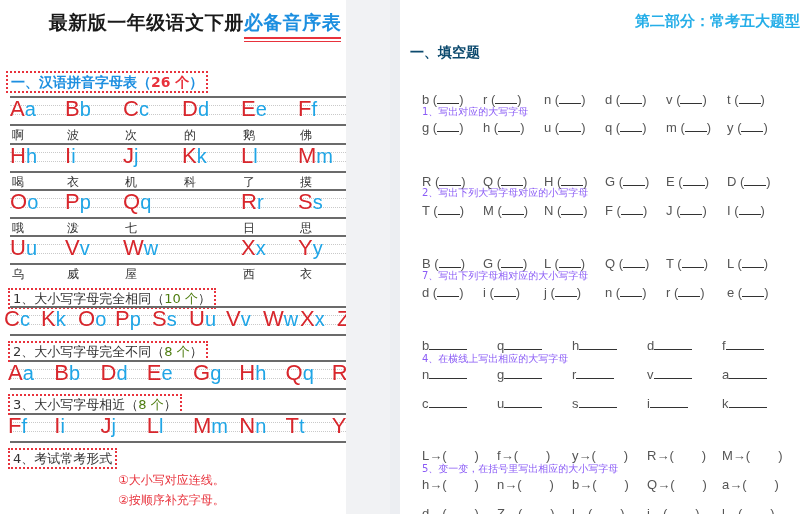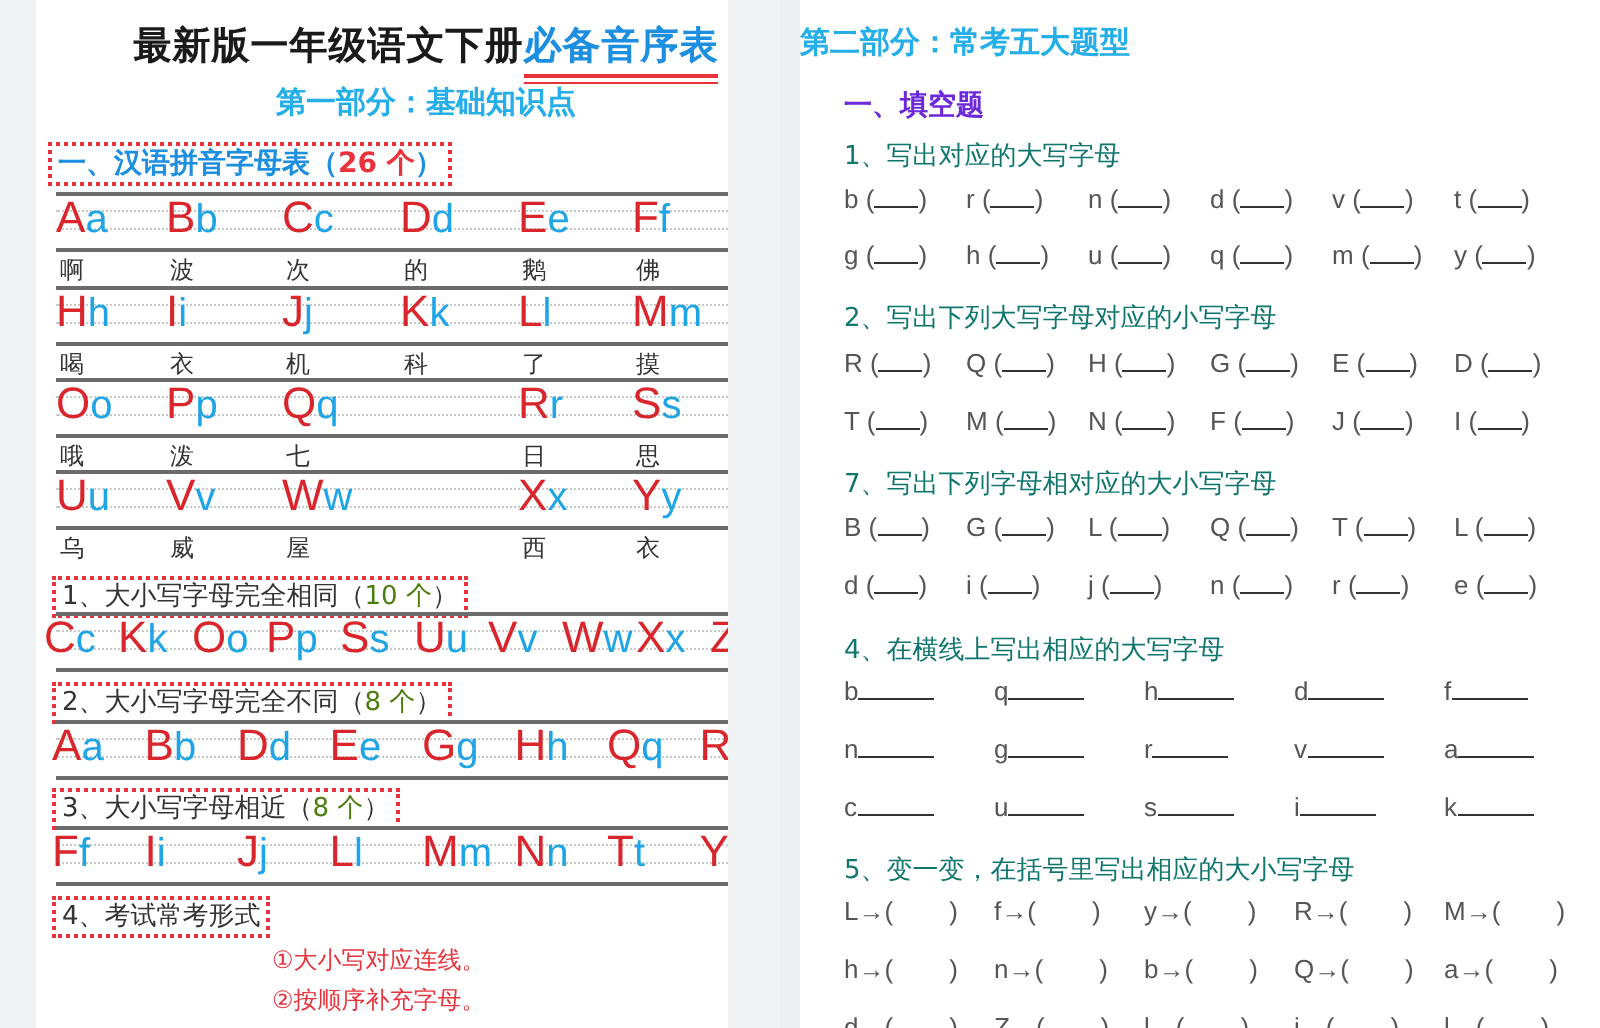--- a/index.html
+++ b/index.html
@@ -4,21 +4,21 @@
 <style>
   html, body { margin: 0; padding: 0; }
   body {
     width: 800px; height: 514px; overflow: hidden; position: relative;
     background: #f1f2f4;
     font-family: "DejaVu Sans", "Liberation Sans", sans-serif;
   }
   .page {
     position: absolute; top: 0; height: 514px; background: #ffffff; overflow: hidden;
   }
-  #left-page { left: 0; width: 346px; margin-left: 18px; }
+  #left-page { left: 0; width: 346px; }
   #right-page { left: 400px; width: 400px; }
   .gutter {
     position: absolute; left: 390px; top: 0; width: 10px; height: 514px; background: #eceef2;
   }
 
   
   .doc-title {
     position: absolute; left: 0; width: 390px; top: 10px; text-align: center;
     font-size: 19px; font-weight: bold; color: #1a1a1a; letter-spacing: 0.5px;
   }
@@ -64,46 +64,45 @@
     font-size: 12px; color: #333;
   }
   .hanzi-row .hz { position: absolute; top: 3px; }
 
   .exam-forms {
     position: absolute; left: 118px; color: #e8323c; font-size: 12px; line-height: 20px;
   }
 
   
   .r-part-title {
-    position: absolute; left: 0; width: 400px; top: 12px; text-align: left;
+    position: absolute; left: 0; width: 400px; top: 12px; text-align: right;
     font-size: 15px; font-weight: bold; color: #25aee8;
   }
   .r-section {
-    position: absolute; left: 22px; top: 44px; font-size: 14px; font-weight: bold; color: #6d28d9;
+    position: absolute; left: 10px; top: 44px; font-size: 14px; font-weight: bold; color: #0c4a6e;
   }
   .q-title {
-    position: absolute; left: 22px; font-size: 13px; color: #0f766e;
+    position: absolute; left: 22px; font-size: 10px; color: #8b5cf6; margin-top: 36px;
   }
   .q-row {
     position: absolute; left: 22px; width: 360px; height: 18px;
     font-family: "Liberation Sans", sans-serif; font-size: 13px; color: #555;
   }
   .q-row .item { position: absolute; top: 0; white-space: nowrap; }
   .blank-u { display: inline-block; width: 22px; border-bottom: 1.5px solid #333; height: 11px; vertical-align: baseline; }
   .blank-line { display: inline-block; width: 38px; border-bottom: 1.5px solid #333; height: 11px; vertical-align: baseline; }
   .arrow-gap { display: inline-block; width: 28px; }
 </style>
 </head>
 <body>
 
 <div class="page" id="left-page">
   <div class="doc-title">
     <span>最新版一年级语文下册</span><span class="hl">必备音序表</span>
   </div>
-  <div class="part-title">第一部分：基础知识点</div>
 
   <div class="dash-box sec1-box">
     <span>一、汉语拼音字母表（</span><span class="cnt">26 个</span><span>）</span>
   </div>
 
   <div id="alphabet-table">
       <div class="letter-row" style="top: 96px;">
         <div class="guide1"></div>
         <div class="guide2"></div>
         <span class="cell" style="left: 0px;"><span class="up">A</span><span class="lo">a</span></span>

